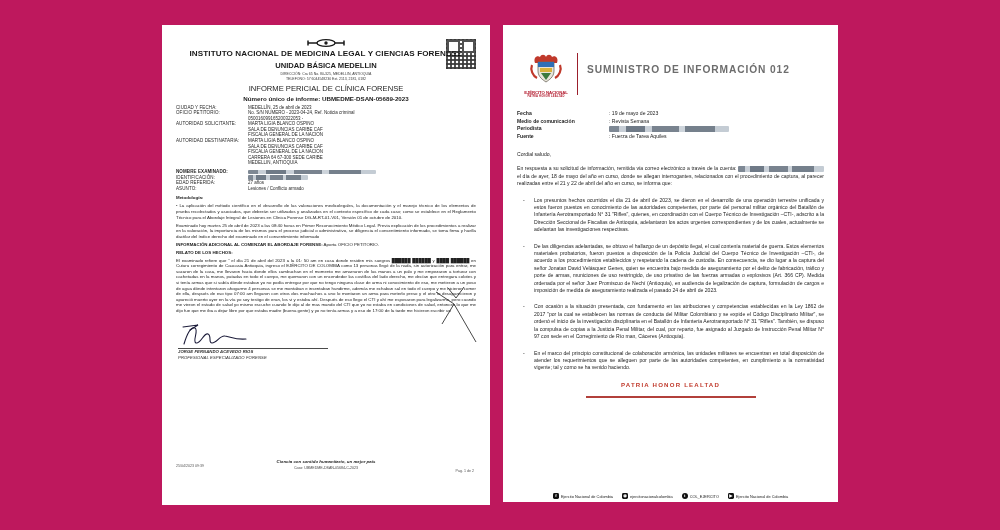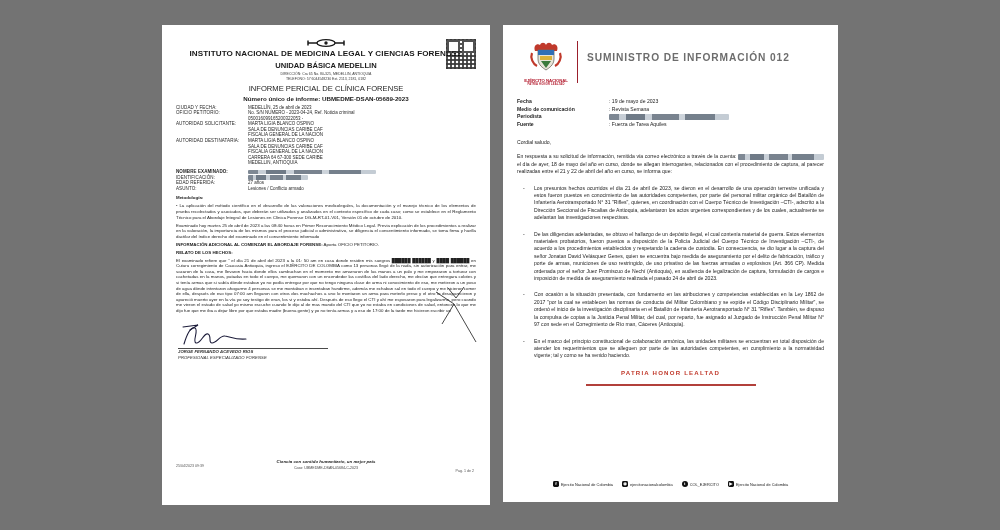--- a/index.html
+++ b/index.html
@@ -1,20 +1,20 @@
 <!DOCTYPE html>
 <html><head>
 <meta charset="utf-8">
 <style>
   html,body{margin:0;padding:0;}
   body{
     width:1000px;height:530px;background:#000;overflow:hidden;
     font-family:"Liberation Sans", sans-serif;
   }
-  .stage{position:relative;width:1000px;height:530px;background:#737373;}
+  .stage{position:relative;width:1000px;height:530px;background:#be185d;}
 
   
   .page{position:absolute;background:#fff;overflow:hidden;}
   #page-left{left:162px;top:25px;width:328px;height:480px;}
   #page-right{left:503px;top:25px;width:335px;height:477px;}
 
   
   .l-inner{position:absolute;left:0;top:0;width:328px;height:480px;
     font-family:"Liberation Sans", sans-serif;color:#1b1b1b;}
   .qr{position:absolute;right:14px;top:14px;width:30px;height:30px;
@@ -59,21 +59,21 @@
   .sig-role{position:absolute;left:0;top:32.5px;font-size:4.2px;font-style:italic;color:#2b2b2b;letter-spacing:.1px;}
 
   .l-foot{position:absolute;left:0;top:434px;width:328px;}
   .l-foot .ts{position:absolute;left:14px;top:5px;font-size:3.6px;color:#555;}
   .l-foot .slogan{text-align:center;font-size:4.4px;font-style:italic;font-weight:700;color:#222;}
   .l-foot .caso{text-align:center;font-size:3.6px;color:#444;margin-top:1.5px;}
   .l-foot .pg{position:absolute;right:16px;top:10px;font-size:3.6px;color:#555;}
   .scrawl{position:absolute;right:6px;top:-38px;}
 
   
-  .r-inner{position:absolute;left:0;top:4px;width:335px;height:455px;color:#1c1c1c;}
+  .r-inner{position:absolute;left:0;top:16px;width:335px;height:455px;color:#1c1c1c;}
   .r-head{display:flex;align-items:flex-start;padding:10px 14px 0 14px;}
   .crest{width:58px;flex:0 0 58px;text-align:center;}
   .crest-sub{font-size:4.3px;font-weight:700;color:#b2182b;letter-spacing:-.1px;margin-top:1px;}
   .crest-sub2{font-size:2.7px;font-weight:700;color:#b2182b;letter-spacing:.2px;}
   .vrule{width:1px;background:#9b1f2c;align-self:stretch;margin:2px 9px 0 2px;height:42px;}
   .r-title{flex:1;font-size:10.2px;font-weight:700;letter-spacing:.9px;color:#6d6d6d;padding-top:13px;}
 
   .r-meta{margin:12px 14px 0 14px;font-size:5.1px;line-height:7.6px;}
   .m-row{display:flex;}
   .m-key{width:92px;flex:0 0 92px;font-weight:700;}

